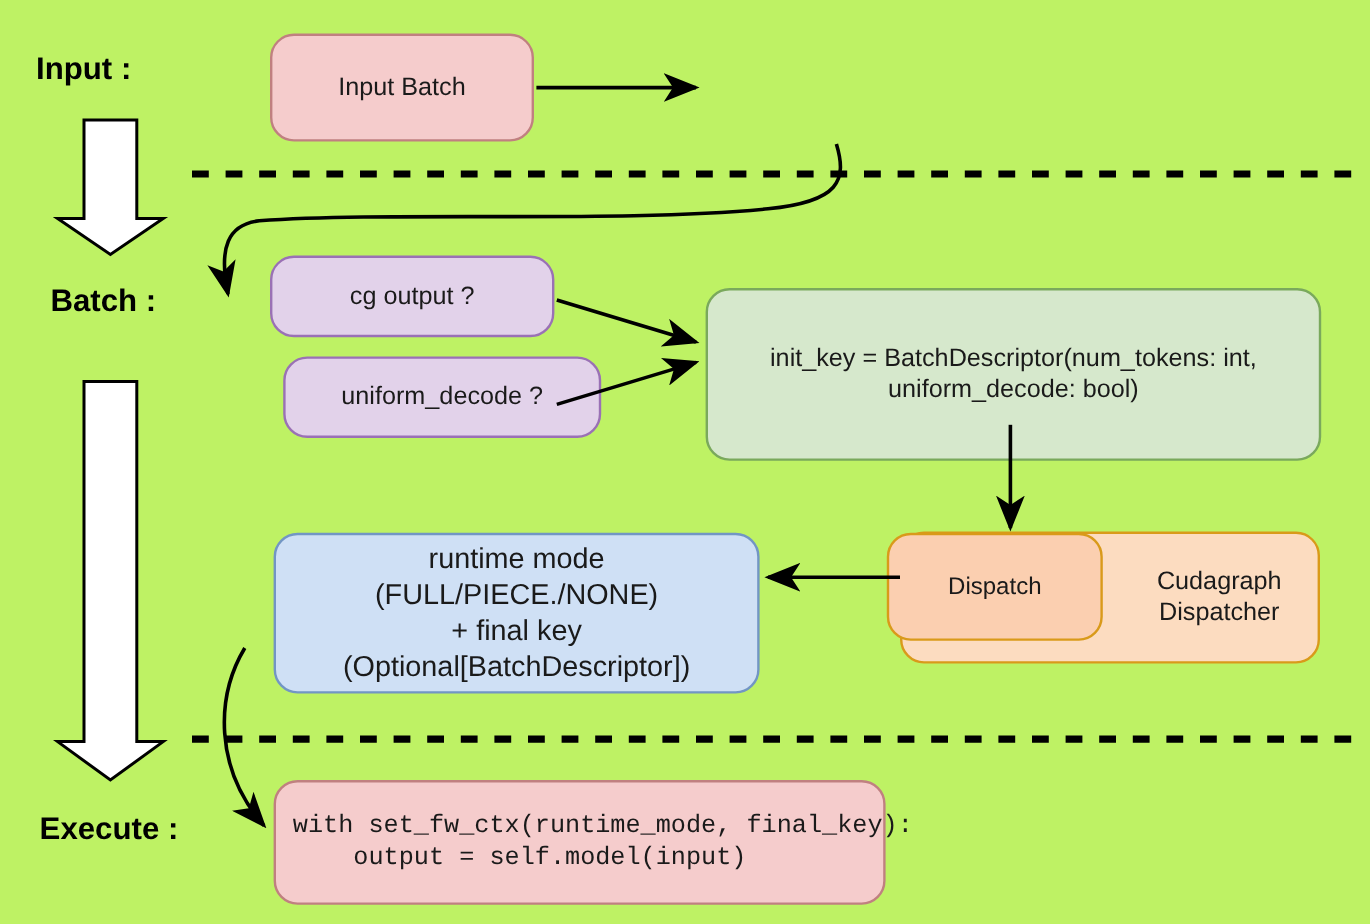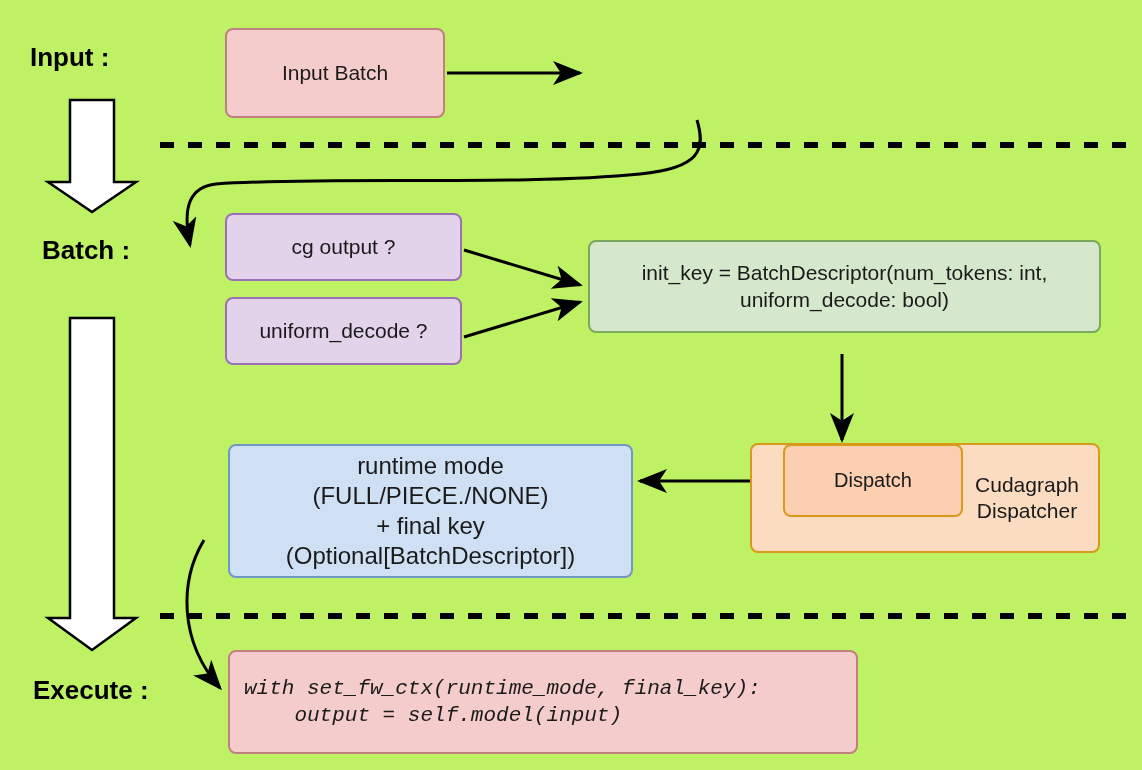--- a/index.html
+++ b/index.html
@@ -27,21 +27,21 @@
   }
   .node {
     position: absolute;
     box-sizing: border-box;
     display: flex;
     align-items: center;
     justify-content: center;
     text-align: center;
     border-style: solid;
     border-width: 2px;
-    border-radius: 8px;
+    border-radius: 20px;
     font-family: "Liberation Sans", sans-serif;
     font-size: 21px;
     color: #1a1a1a;
     line-height: 1.25;
     padding: 4px 10px;
   }
   .node.code {
     font-family: "Liberation Mono", monospace;
     font-size: 21px;
     justify-content: flex-start;
@@ -71,44 +71,44 @@
 
   <div class="node" style="left:225px; top:28px; width:220px; height:90px; background:#f5cccc; border-color:#c08080;">
     <span class="txt">Input Batch</span>
   </div>
 
 
   <div class="node" style="left:225px; top:213px; width:237px; height:68px; background:#e2d2ea; border-color:#9a71b5;">
     <span class="txt">cg output ?</span>
   </div>
 
-  <div class="node" style="left:225px; top:297px; width:237px; height:68px; background:#e2d2ea; border-color:#9a71b5;align-items:center;">
+  <div class="node" style="left:236px; top:297px; width:265px; height:68px; background:#e2d2ea; border-color:#9a71b5;align-items:center;">
     <span class="txt">uniform_decode ?</span>
   </div>
 
-  <div class="node" style="left:588px; top:240px; width:513px; height:93px; background:#d6e8cc; border-color:#7aa95c; white-space:pre-line;">
+  <div class="node" style="left:588px; top:240px; width:513px; height:144px; background:#d6e8cc; border-color:#7aa95c; white-space:pre-line;">
     <span class="txt">init_key = BatchDescriptor(num_tokens: int,
 uniform_decode: bool)</span>
   </div>
 
-  <div class="node" style="left:750px; top:443px; width:350px; height:110px; background:#fcdcc0; border-color:#d99a1a; white-space:pre-line; justify-content:flex-end; padding-right:19px;">
+  <div class="node" style="left:750px; top:443px; width:350px; height:110px; background:#fcdcc0; border-color:#d99a1a; white-space:pre-line; justify-content:flex-end; padding-right:30px;">
     <span class="txt">Cudagraph
 Dispatcher</span>
   </div>
 
-  <div class="node" style="left:783px; top:444px; width:180px; height:73px; background:#fbcfb0; border-color:#d99a1a; font-size:20px;">
+  <div class="node" style="left:739px; top:444px; width:180px; height:90px; background:#fbcfb0; border-color:#d99a1a; font-size:20px;">
     <span class="txt">Dispatch</span>
   </div>
 
   <div class="node" style="left:228px; top:444px; width:405px; height:134px; background:#cfe0f5; border-color:#7296c4; white-space:pre-line; font-size:24px;">
     <span class="txt">runtime mode (FULL/PIECE./NONE)
 + final key (Optional[BatchDescriptor])</span>
   </div>
 
-  <div class="node code" style="left:228px; top:650px; width:630px; height:104px; background:#f5cccc; border-color:#c08080;font-style:italic;">
+  <div class="node code" style="left:228px; top:650px; width:510px; height:104px; background:#f5cccc; border-color:#c08080;">
     <span class="txt">with set_fw_ctx(runtime_mode, final_key):
     output = self.model(input)</span>
   </div>
 
   <svg class="overlay" viewBox="0 0 1142 770" xmlns="http://www.w3.org/2000/svg">
     <defs>
       <marker id="ah" markerWidth="10" markerHeight="8" refX="9" refY="4" orient="auto" markerUnits="strokeWidth">
         <path d="M0,0 L10,4 L0,8 L2.6,4 z" fill="#000000"></path>
       </marker>
     </defs>

